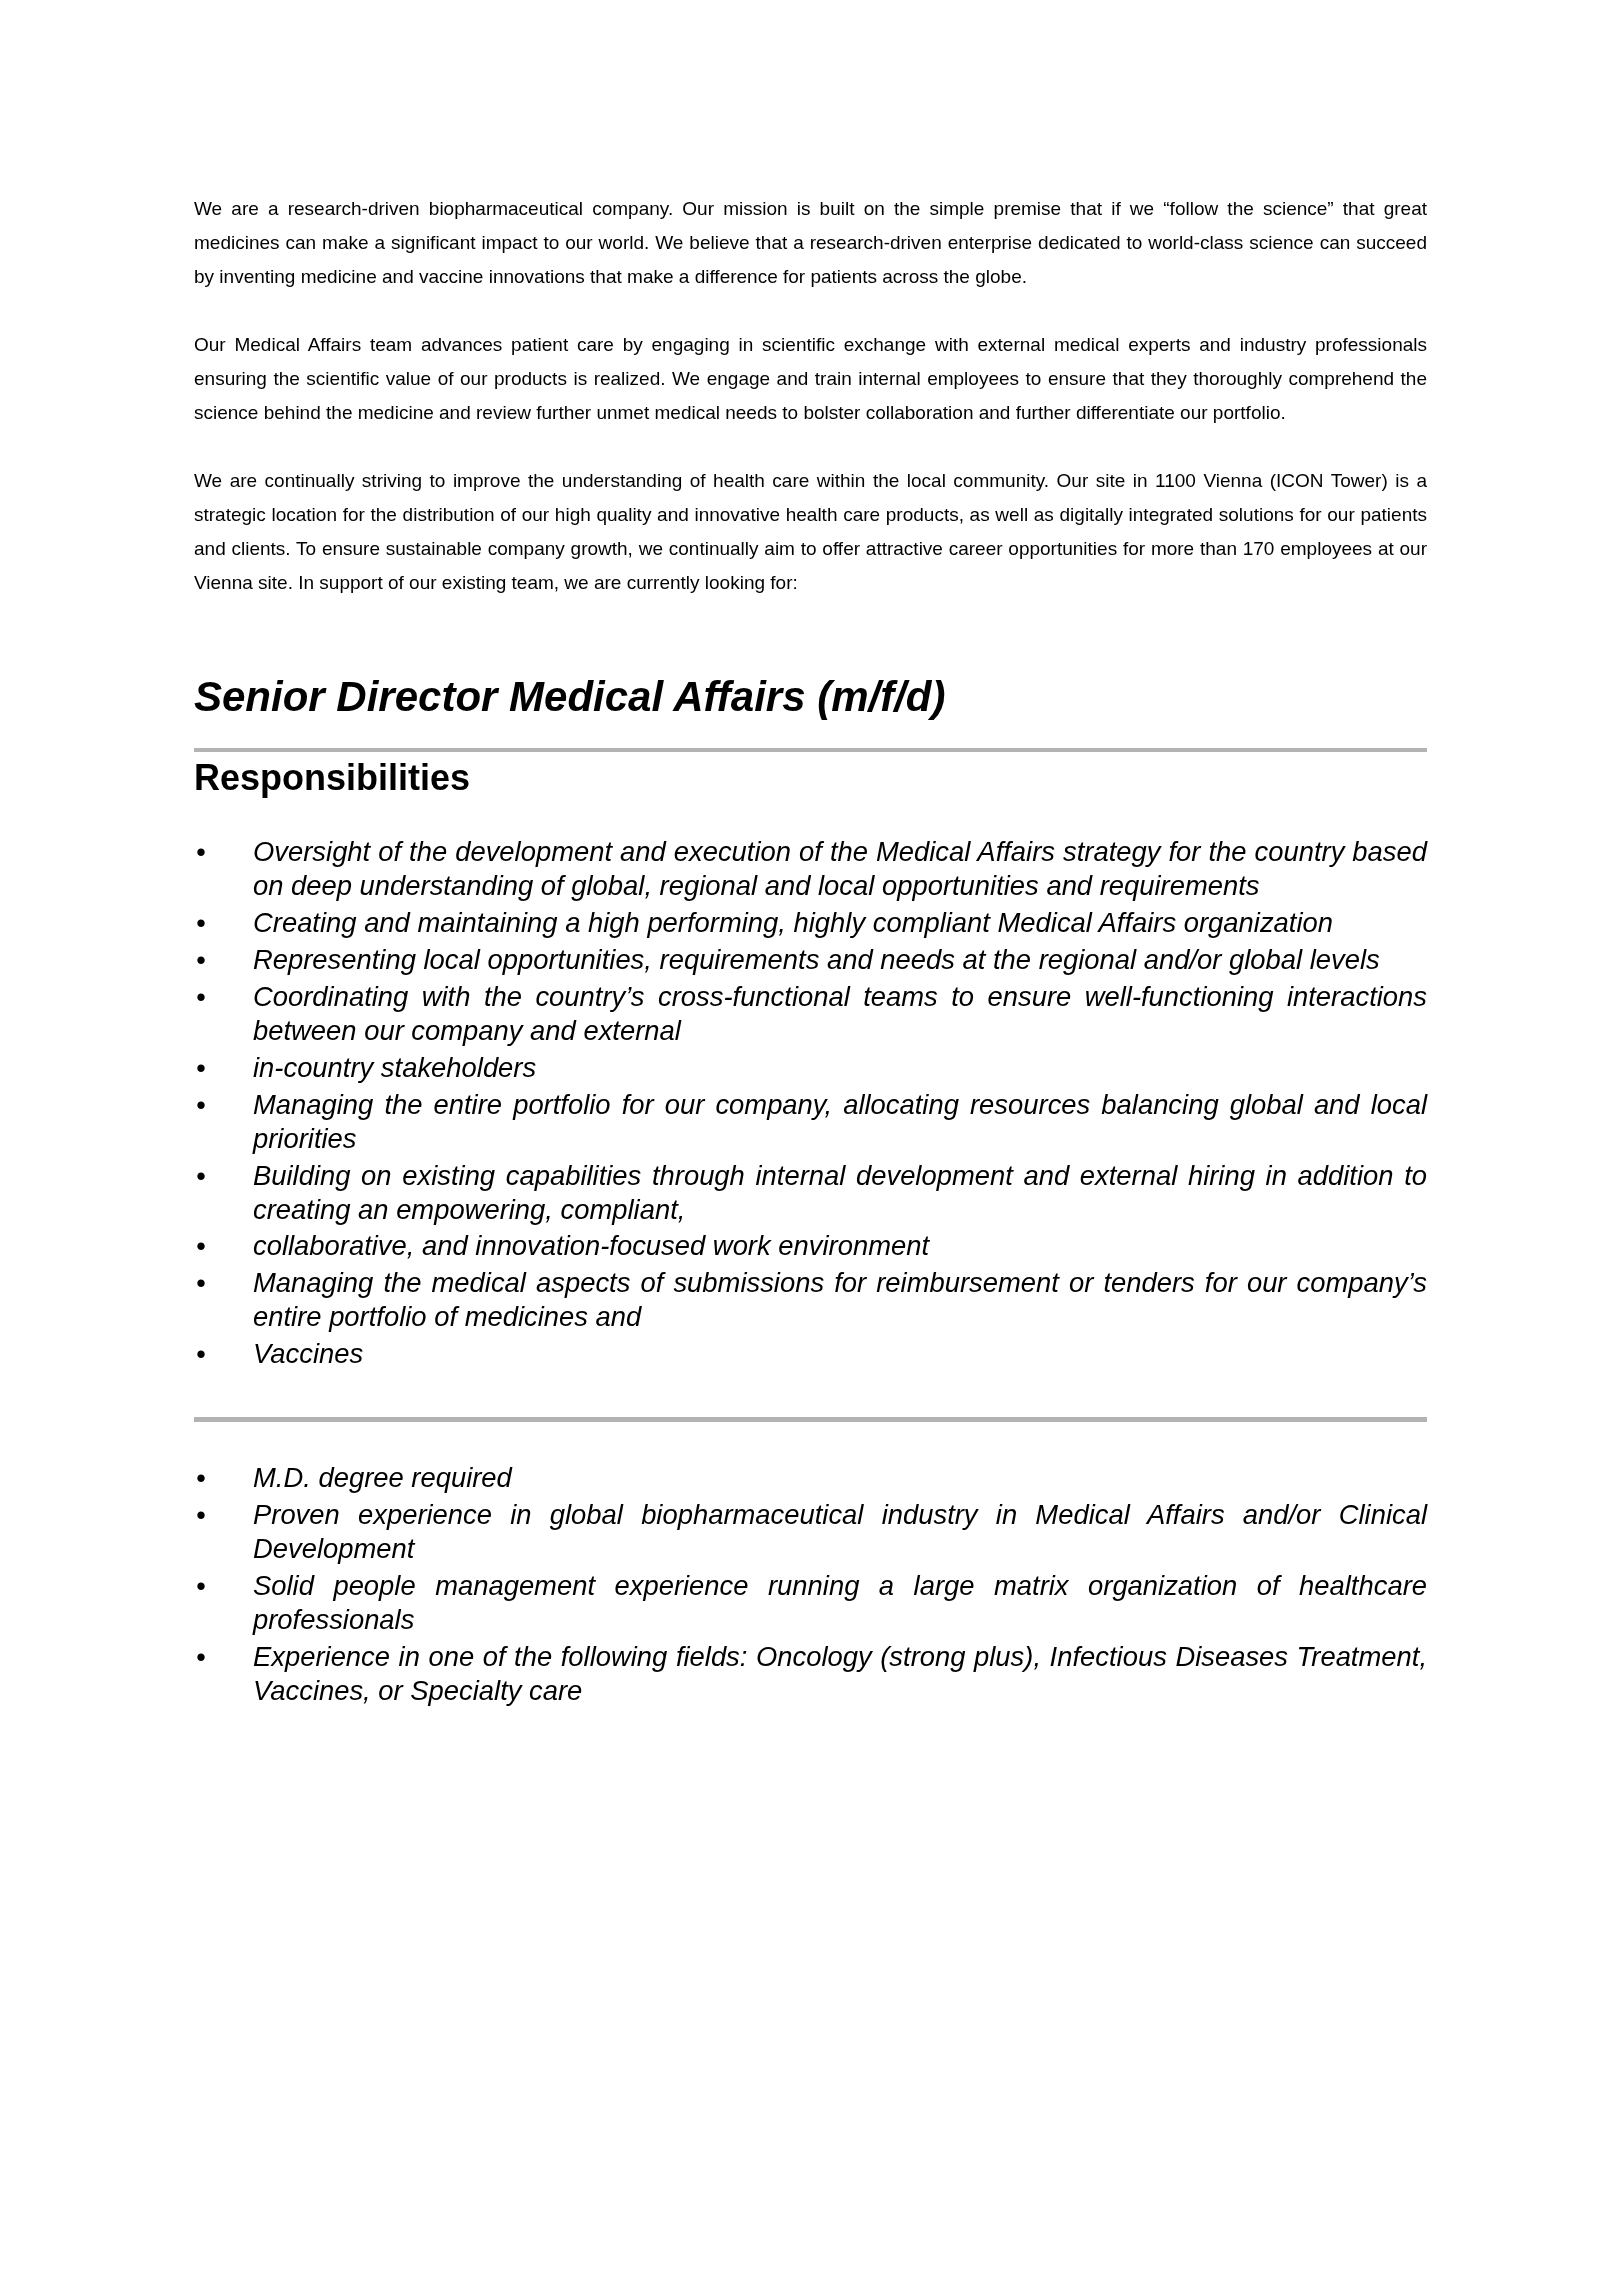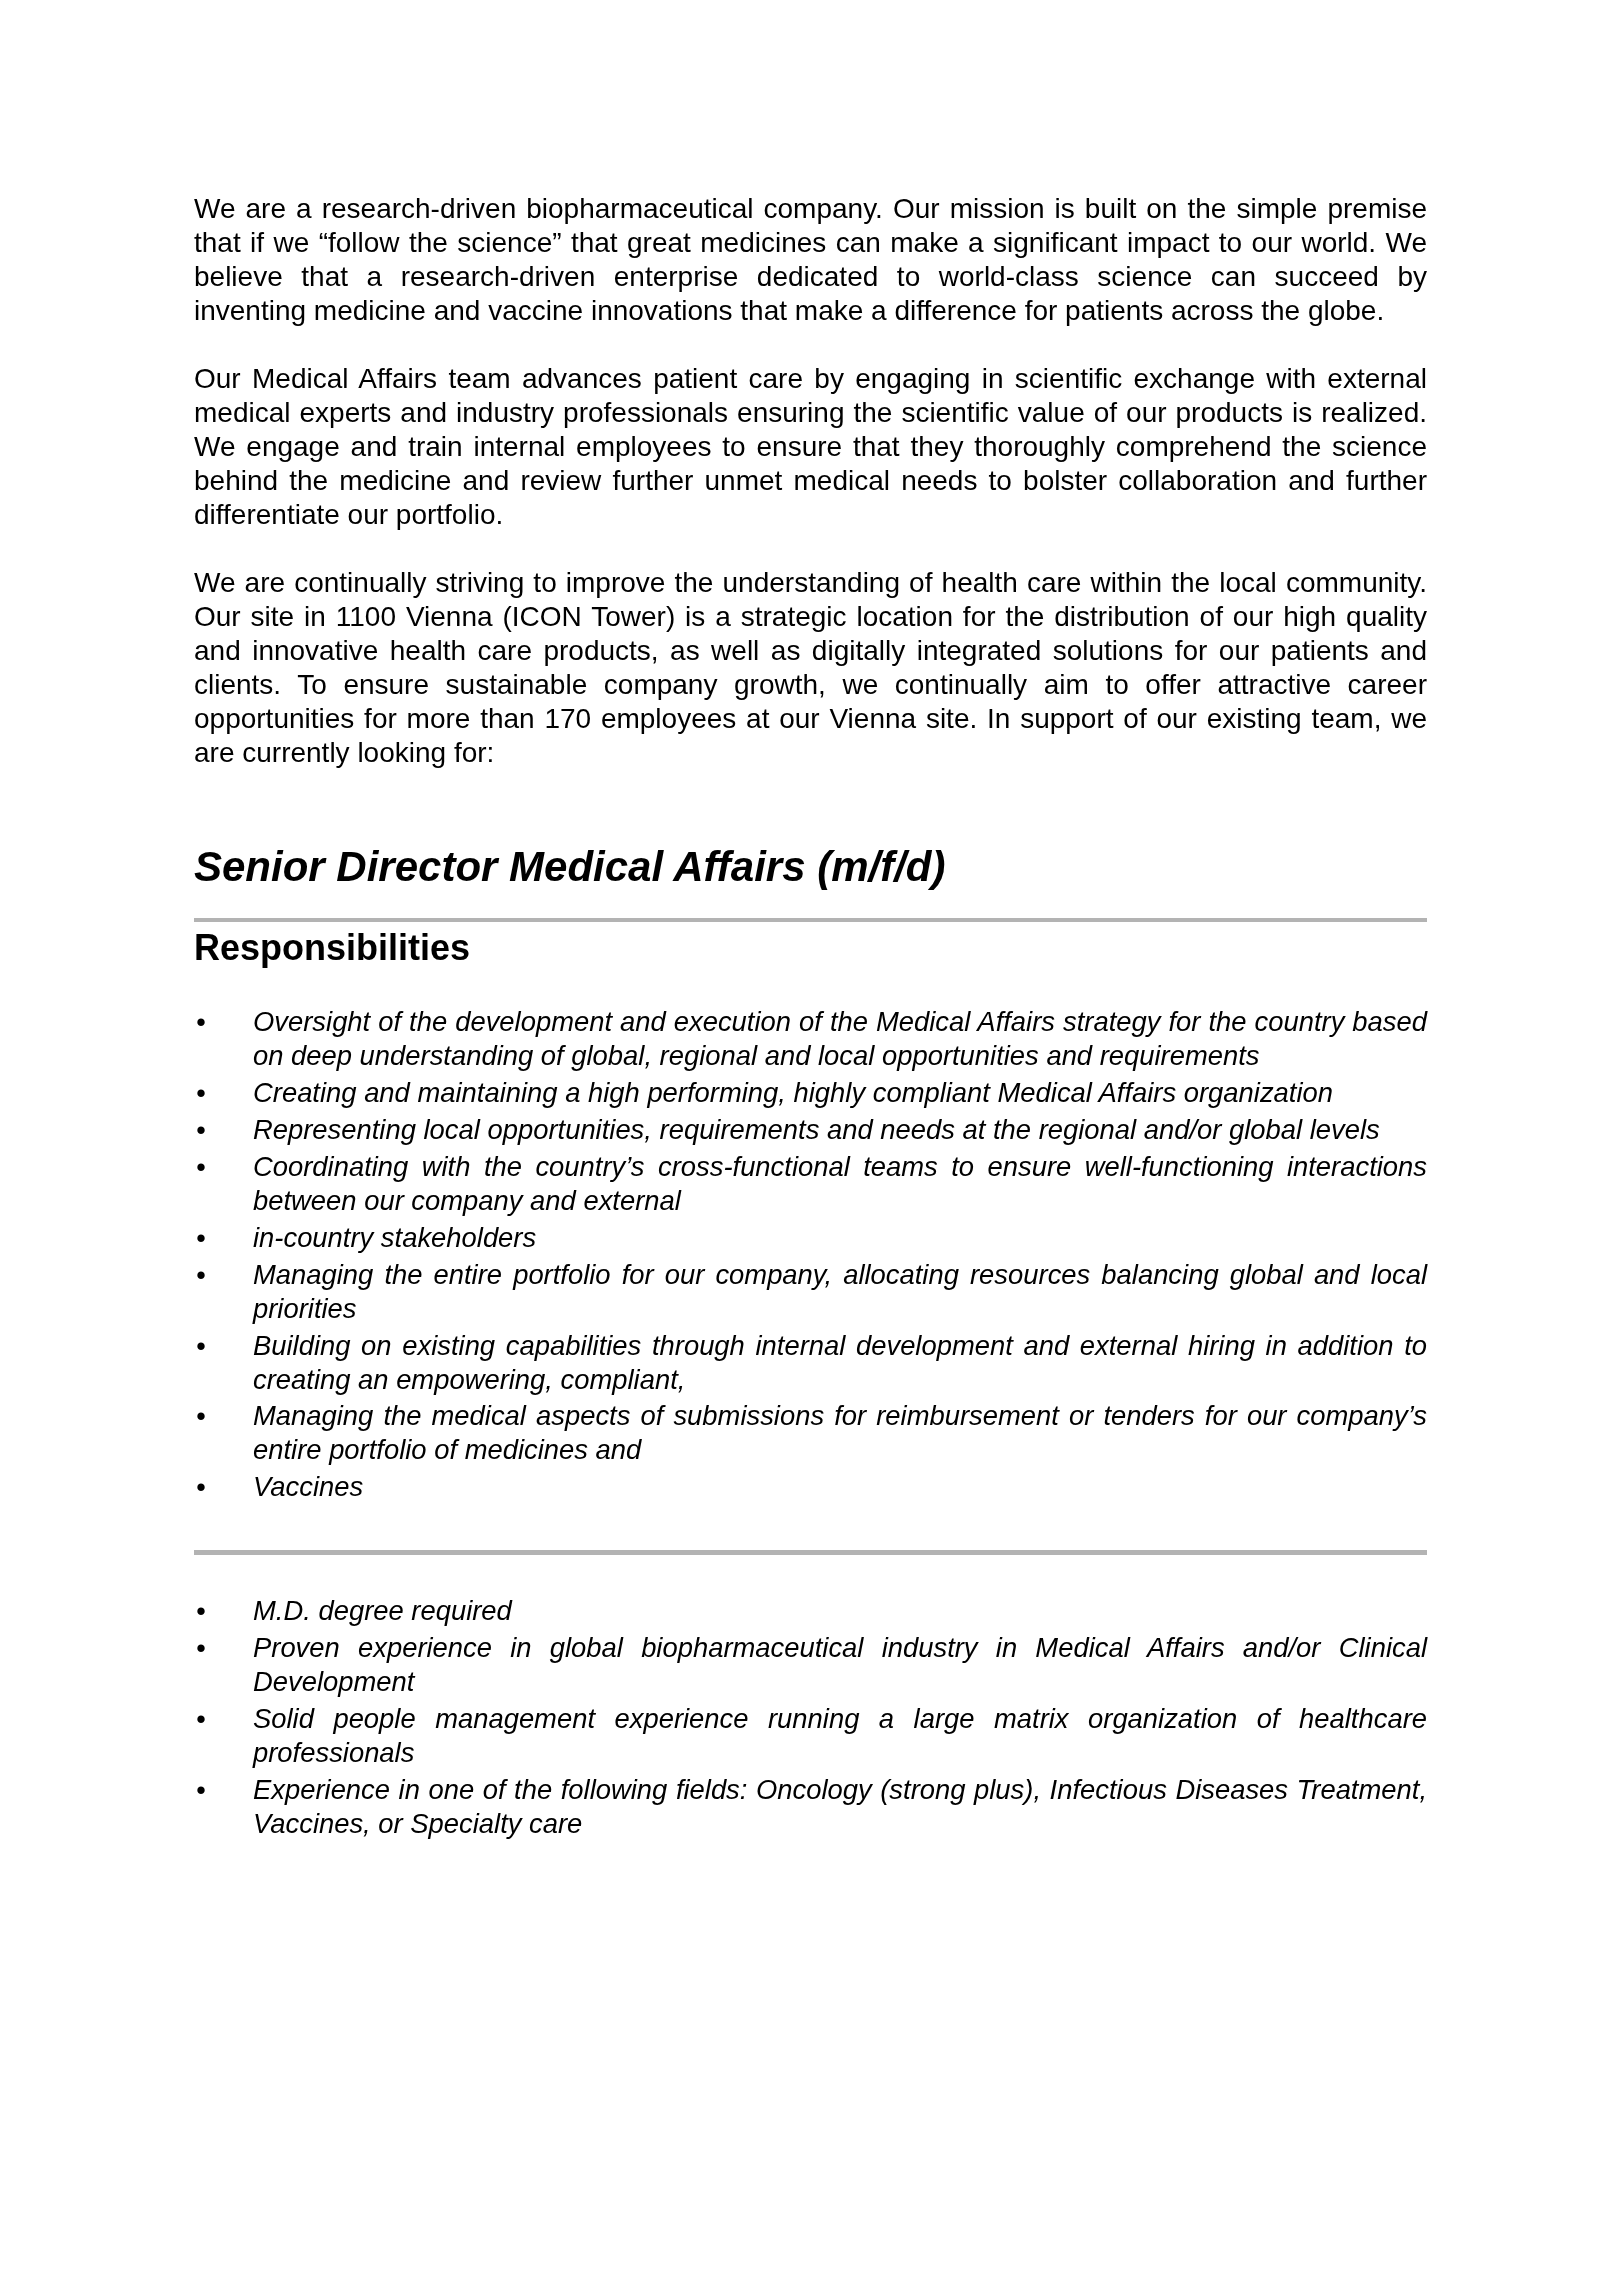--- a/index.html
+++ b/index.html
@@ -15,21 +15,21 @@
     overflow: hidden;
     position: relative;
   }
   .page {
     position: absolute;
     left: 194px;
     top: 0;
     width: 1233px;
   }
   p.body-text {
-    font-size: 28px;
+    font-size: 19px;
     line-height: 34px;
     text-align: justify;
     margin: 34px 0 0 0;
   }
   p.body-text.first {
     margin-top: 192px;
   }
   h1.job-title {
     font-size: 42px;
     line-height: 51px;
@@ -89,20 +89,21 @@
   <h2 class="section-heading">Responsibilities</h2>
 
   <ul class="bullet-list">
       <li>Oversight of the development and execution of the Medical Affairs strategy for the country based on deep understanding of global, regional and local opportunities and requirements</li>
       <li>Creating and maintaining a high performing, highly compliant Medical Affairs organization</li>
       <li>Representing local opportunities, requirements and needs at the regional and/or global levels</li>
       <li>Coordinating with the country’s cross-functional teams to ensure well-functioning interactions between our company and external</li>
       <li>in-country stakeholders</li>
       <li>Managing the entire portfolio for our company, allocating resources balancing global and local priorities</li>
       <li>Building on existing capabilities through internal development and external hiring in addition to creating an empowering, compliant,</li>
+      <li>collaborative, and innovation-focused work environment</li>
       <li>Managing the medical aspects of submissions for reimbursement or tenders for our company’s entire portfolio of medicines and</li>
       <li>Vaccines</li>
     </ul>
 
   <div class="rule mid"></div>
 
 
   <ul class="bullet-list">
       <li>M.D. degree required</li>
       <li>Proven experience in global biopharmaceutical industry in Medical Affairs and/or Clinical Development</li>

